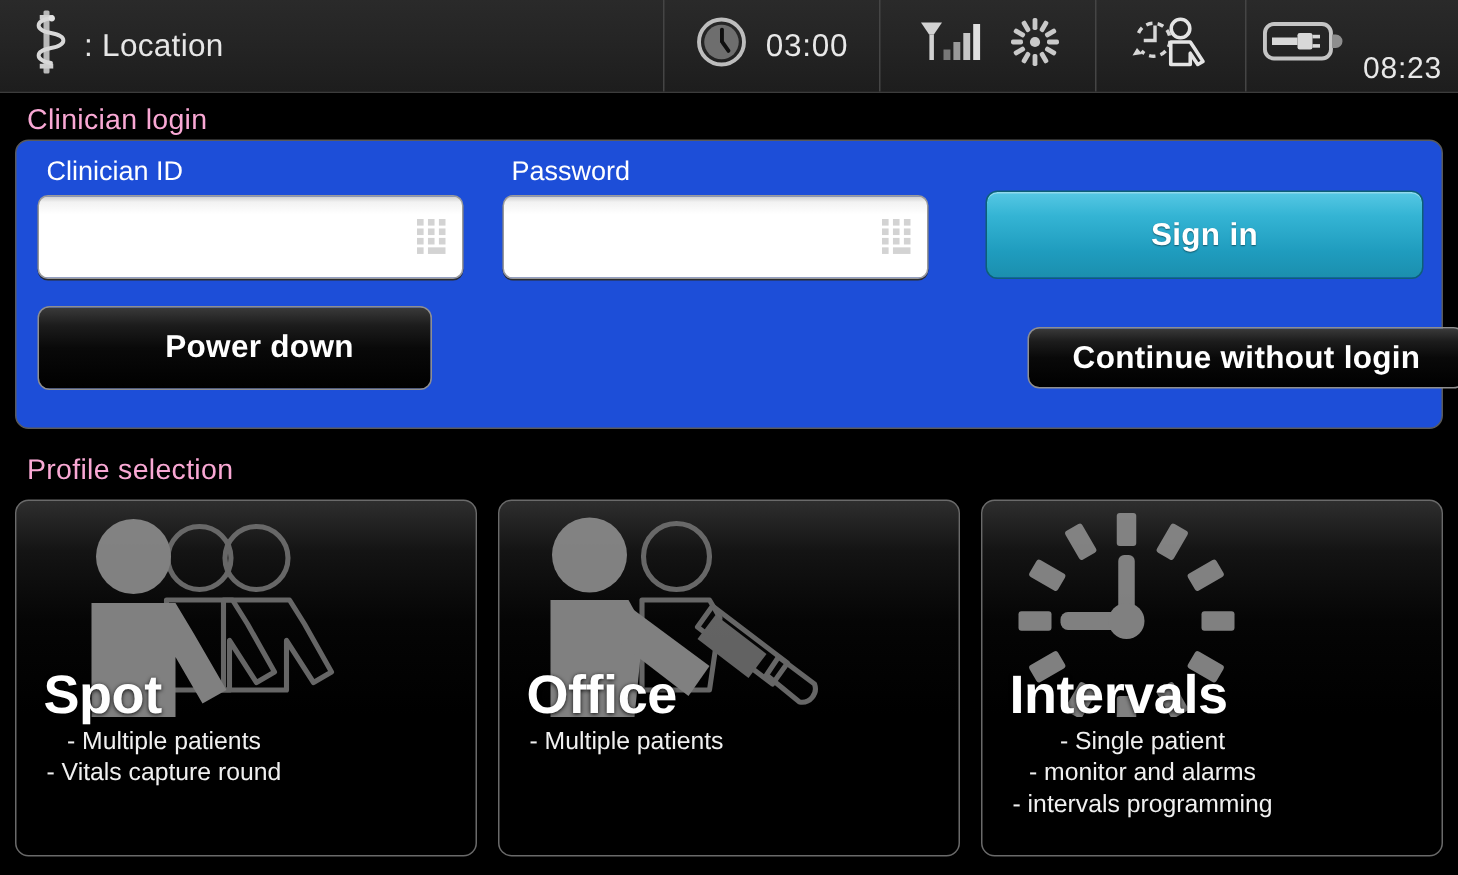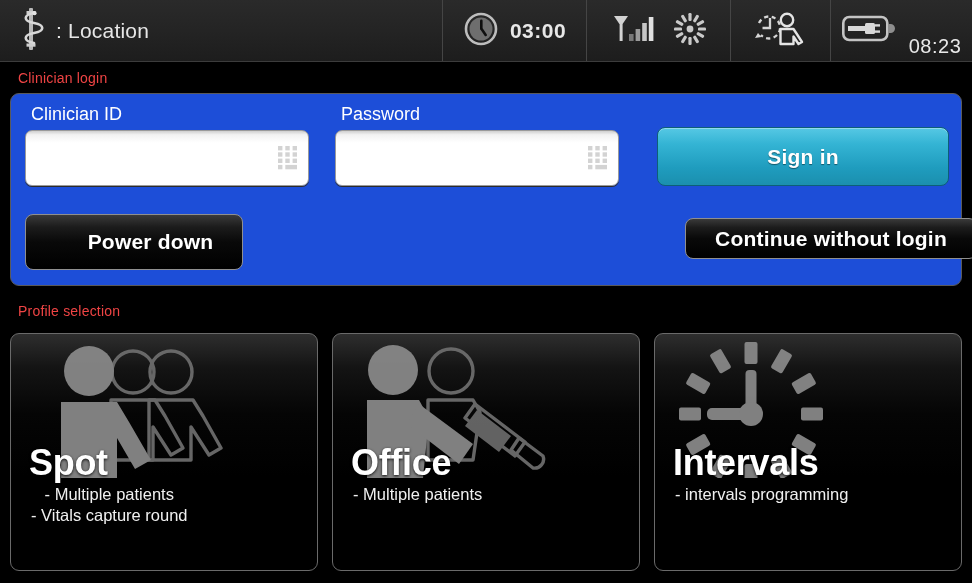--- a/index.html
+++ b/index.html
@@ -48,31 +48,31 @@
     justify-content: flex-start;
     padding-left: 16px;
     gap: 10px;
   }
   .sb-location .loc-text {
     font-size: 21px;
     color: #e6e6e6;
     letter-spacing: 0.2px;
   }
   .sb-time    { flex: 0 0 144px; gap: 11px; }
-  .sb-time .clock-text { font-size: 21px; color: #e8e8e8; letter-spacing: 0.5px; font-weight: bold; }
+  .sb-time .clock-text { font-size: 21px; color: #e8e8e8; letter-spacing: 0.5px; }
   .sb-radio   { flex: 0 0 144px; gap: 14px; }
   .sb-recall  { flex: 0 0 100px; }
   .sb-battery { flex: 1 1 auto; gap: 13px; }
   .sb-battery .batt-text { font-size: 20px; color: #e8e8e8; letter-spacing: 0.5px; margin-top: 32px; }
 
   
   .panel-label {
     position: absolute;
-    font-size: 14px;
-    color: #ef4444;
+    font-size: 19px;
+    color: #f9a8d4;
     letter-spacing: 0.2px;
   }
   .group-box {
     position: absolute;
     border: 1px solid #5a5a5a;
     border-radius: 9px;
     box-sizing: border-box;
     background: #1d4ed8;
   }
 
@@ -306,21 +306,21 @@
             <rect x="14.6" y="12.6" width="4.4" height="4.4"></rect>
             <rect x="0" y="18.9" width="4.4" height="4.4"></rect>
             <rect x="7.3" y="18.9" width="11.7" height="4.4"></rect>
           </g>
         </svg>
       </span>
     </div>
 
     <div class="btn btn-primary" style="left:646px; top:33px; width:292px; height:59px;">Sign in</div>
 
-    <div class="btn btn-dark" style="left:14px; top:120px; width:218px; height:56px;padding-left:33px;">Power down</div>
+    <div class="btn btn-dark" style="left:14px; top:110px; width:263px; height:56px;padding-left:33px;">Power down</div>
 
     <div class="btn btn-dark" style="left:646px; top:124px; width:292px; height:41px;margin-left:28px;">Continue without login</div>
   </div>
 
   <div class="panel-label" id="profile-label">Profile selection</div>
 
   <div class="profile-row">
 
     <div class="profile-card">
       <div class="card-art">
@@ -392,18 +392,20 @@
               </g>
               <rect x="-5.5" y="-44" width="11" height="46" rx="4"></rect>
               <rect x="-44" y="-6" width="50" height="12" rx="5"></rect>
               <circle cx="0" cy="0" r="12"></circle>
             </g>
           </g>
         </svg>
       </div>
       <div class="card-title">Intervals</div>
       <div class="card-lines">
+        <div>- Single patient</div>
+        <div>- monitor and alarms</div>
         <div>- intervals programming</div>
       </div>
     </div>
 
   </div>
 </div>
 
 </body></html>

